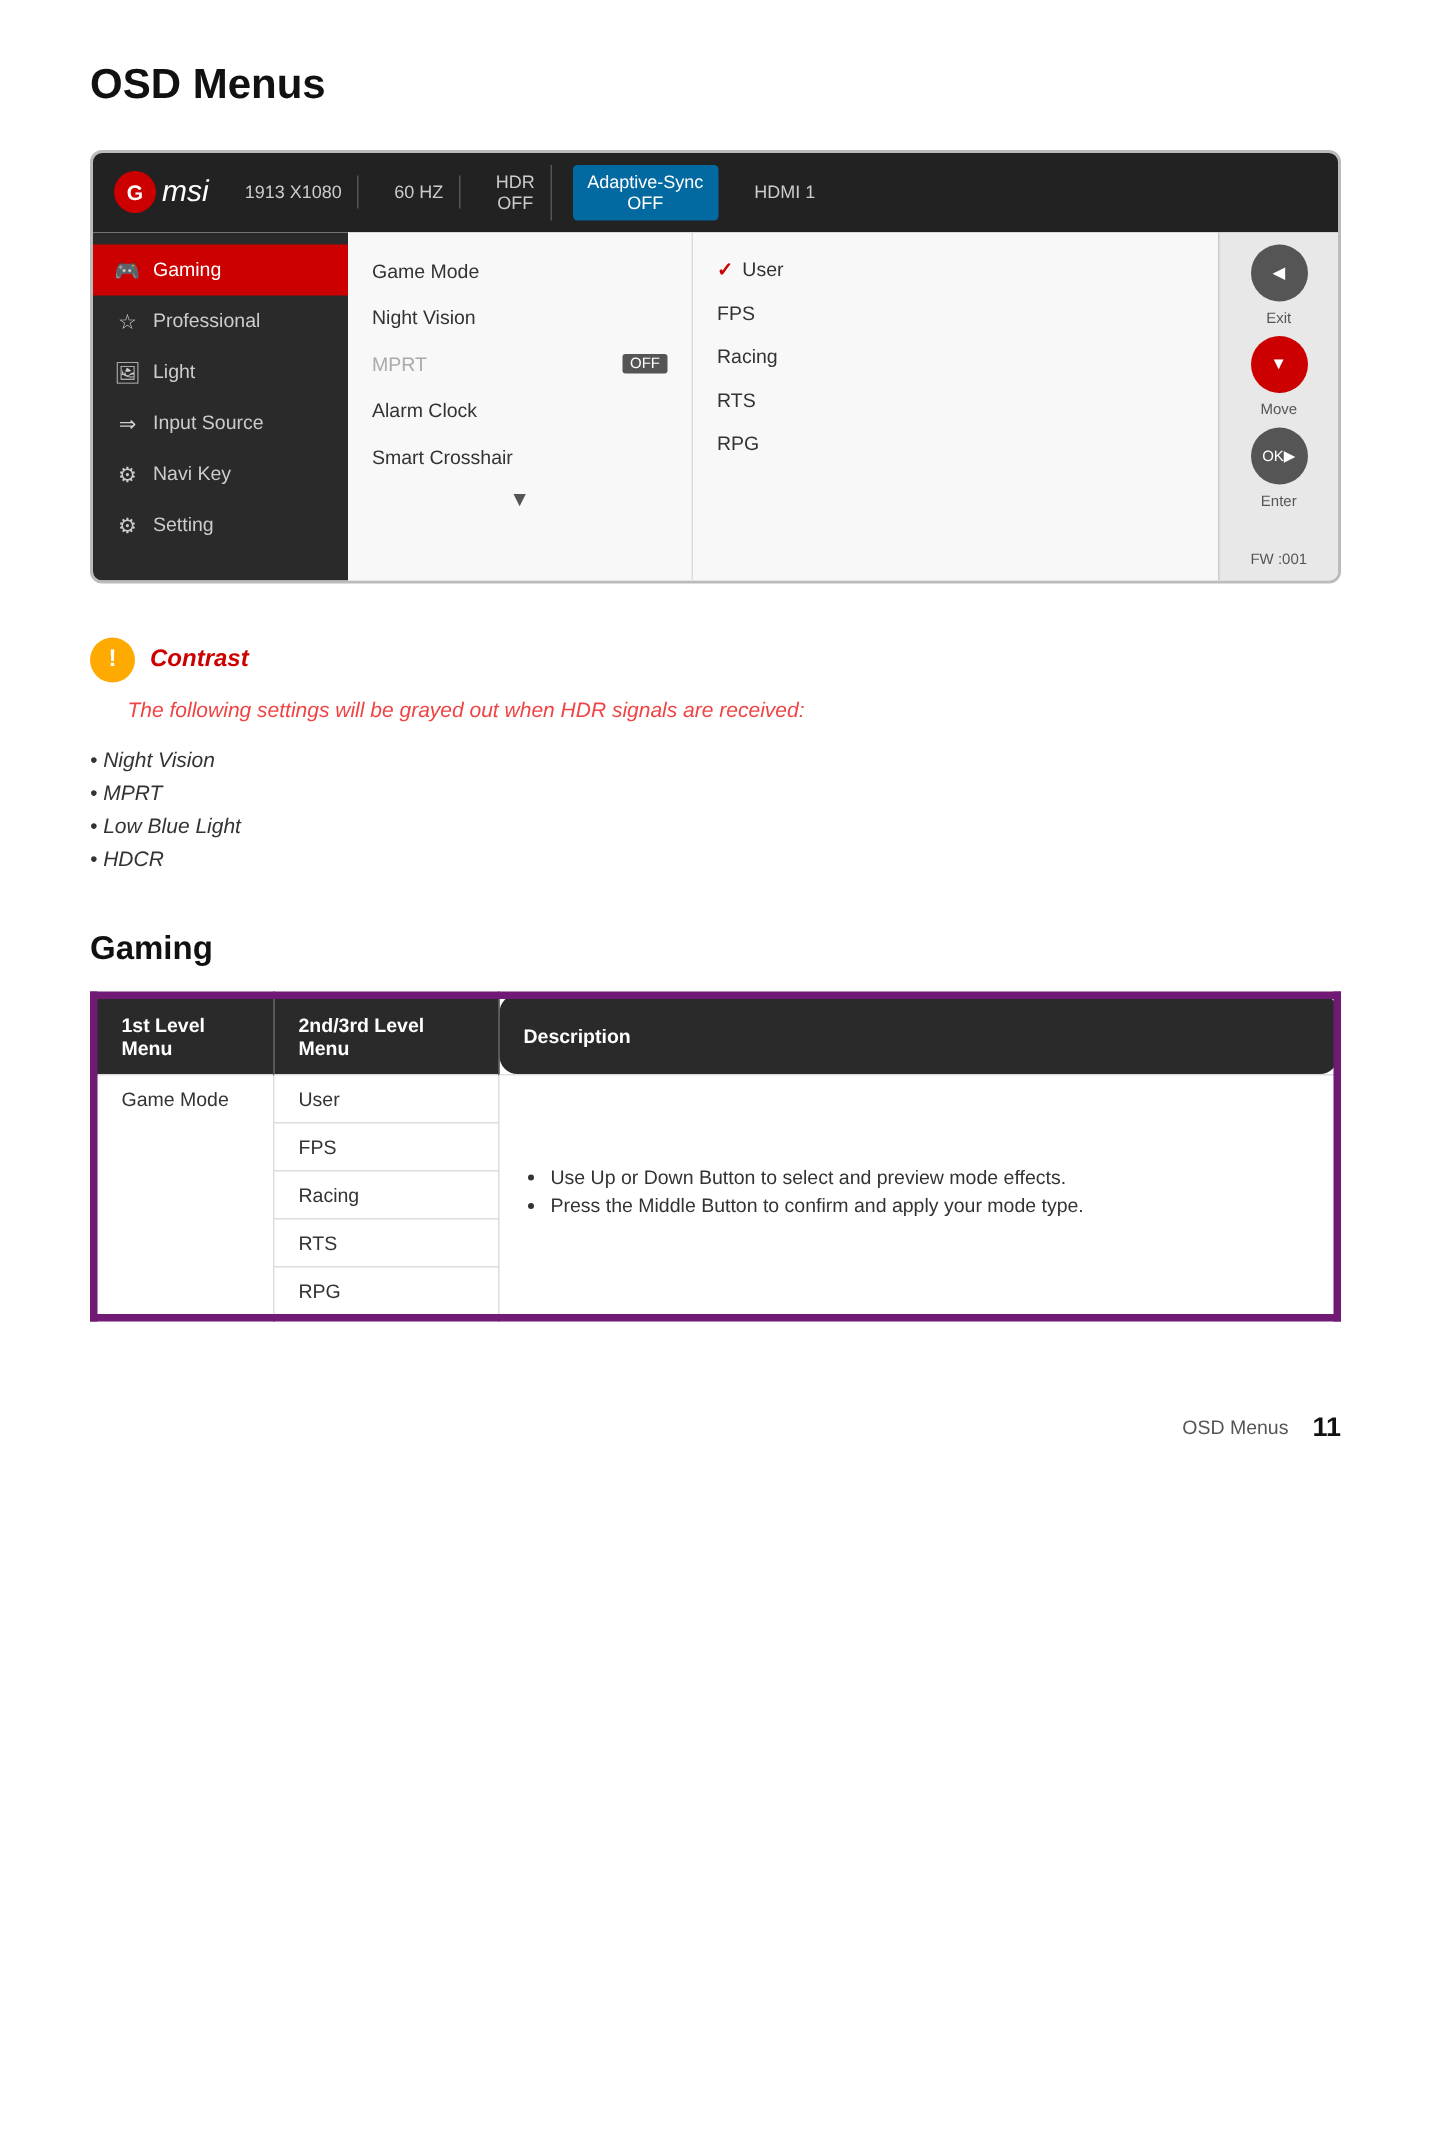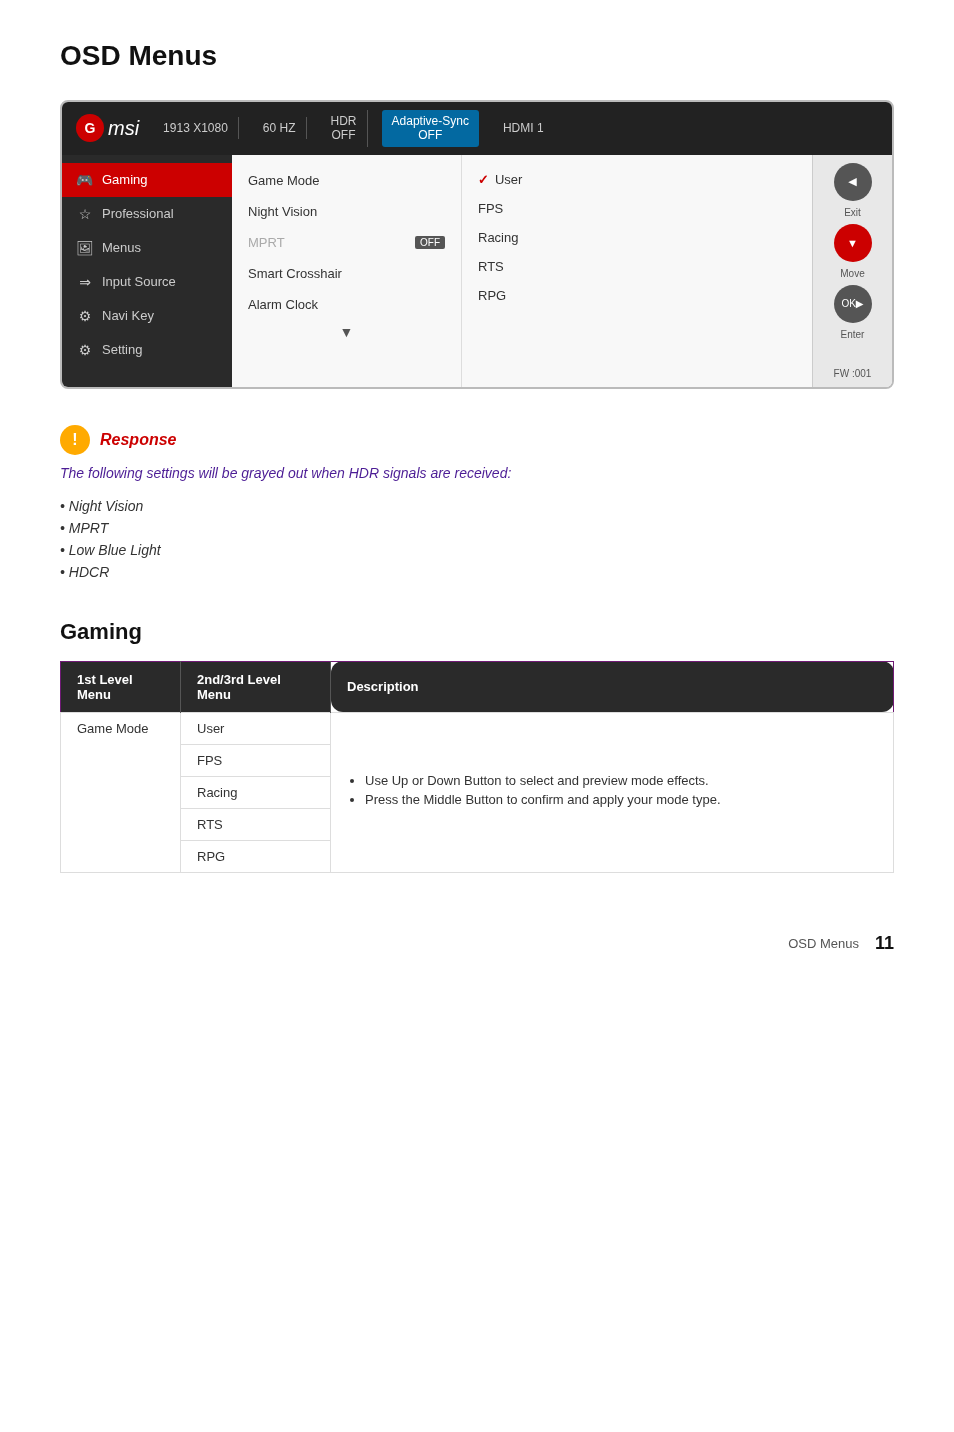--- a/index.html
+++ b/index.html
@@ -217,22 +217,23 @@
     }
     .important-title {
       color: #cc0000;
       font-style: italic;
       font-weight: bold;
       font-size: 16px;
     }
     .important-body {
       font-style: italic;
       font-size: 14px;
-      color: #4c1d95;
+      color: #ef4444;
       margin-bottom: 14px;
+      margin-left: 25px;
     }
     .important-lists {
       display: flex;
       gap: 60px;
     }
     .important-list {
       list-style: none;
       padding: 0;
     }
     .important-list li {
@@ -251,21 +252,21 @@
       font-size: 22px;
       font-weight: 900;
       margin-bottom: 16px;
       color: #111;
     }
 
     
     .gaming-table {
       width: 100%;
       border-collapse: collapse;
-      border: 1px solid #701a75;
+      border: 5px solid #701a75;
     }
     .gaming-table th {
       background: #2a2a2a;
       color: #fff;
       font-size: 13px;
       font-weight: bold;
       padding: 10px 16px;
       text-align: left;
       border-right: 1px solid #555;
     }
@@ -334,21 +335,21 @@
       <div class="osd-sidebar-item active">
         <span class="osd-sidebar-icon">🎮</span>
         <span>Gaming</span>
       </div>
       <div class="osd-sidebar-item">
         <span class="osd-sidebar-icon">☆</span>
         <span>Professional</span>
       </div>
       <div class="osd-sidebar-item">
         <span class="osd-sidebar-icon">🖼</span>
-        <span>Menus</span>
+        <span>Light</span>
       </div>
       <div class="osd-sidebar-item">
         <span class="osd-sidebar-icon">⇒</span>
         <span>Input Source</span>
       </div>
       <div class="osd-sidebar-item">
         <span class="osd-sidebar-icon">⚙</span>
         <span>Navi Key</span>
       </div>
       <div class="osd-sidebar-item">
@@ -362,24 +363,24 @@
         <span>Game Mode</span>
       </div>
       <div class="osd-middle-item">
         <span>Night Vision</span>
       </div>
       <div class="osd-middle-item grayed">
         <span>MPRT</span>
         <span class="osd-off-badge">OFF</span>
       </div>
       <div class="osd-middle-item">
+        <span>Alarm Clock</span>
+      </div>
+      <div class="osd-middle-item">
         <span>Smart Crosshair</span>
-      </div>
-      <div class="osd-middle-item">
-        <span>Alarm Clock</span>
       </div>
       <div class="osd-arrow-down">▼</div>
     </div>
 
     <div class="osd-right">
       <div class="osd-right-item checked">
         <span class="check-mark">✓</span>
         <span>User</span>
       </div>
       <div class="osd-right-item">
@@ -405,21 +406,21 @@
       <div class="ctrl-label">Enter</div>
       <div class="ctrl-fw" style="margin-top:22px;">FW :001</div>
     </div>
 
   </div>
 </div>
 
 <div class="important-section">
   <div class="important-header">
     <div class="important-icon">!</div>
-    <span class="important-title">Response</span>
+    <span class="important-title">Contrast</span>
   </div>
   <p class="important-body">The following settings will be grayed out when HDR signals are received:</p>
   <div class="important-lists">
     <ul class="important-list">
       <li>Night Vision</li>
       <li>MPRT</li>
       <li>Low Blue Light</li>
       <li>HDCR</li>
     </ul>
   </div>

